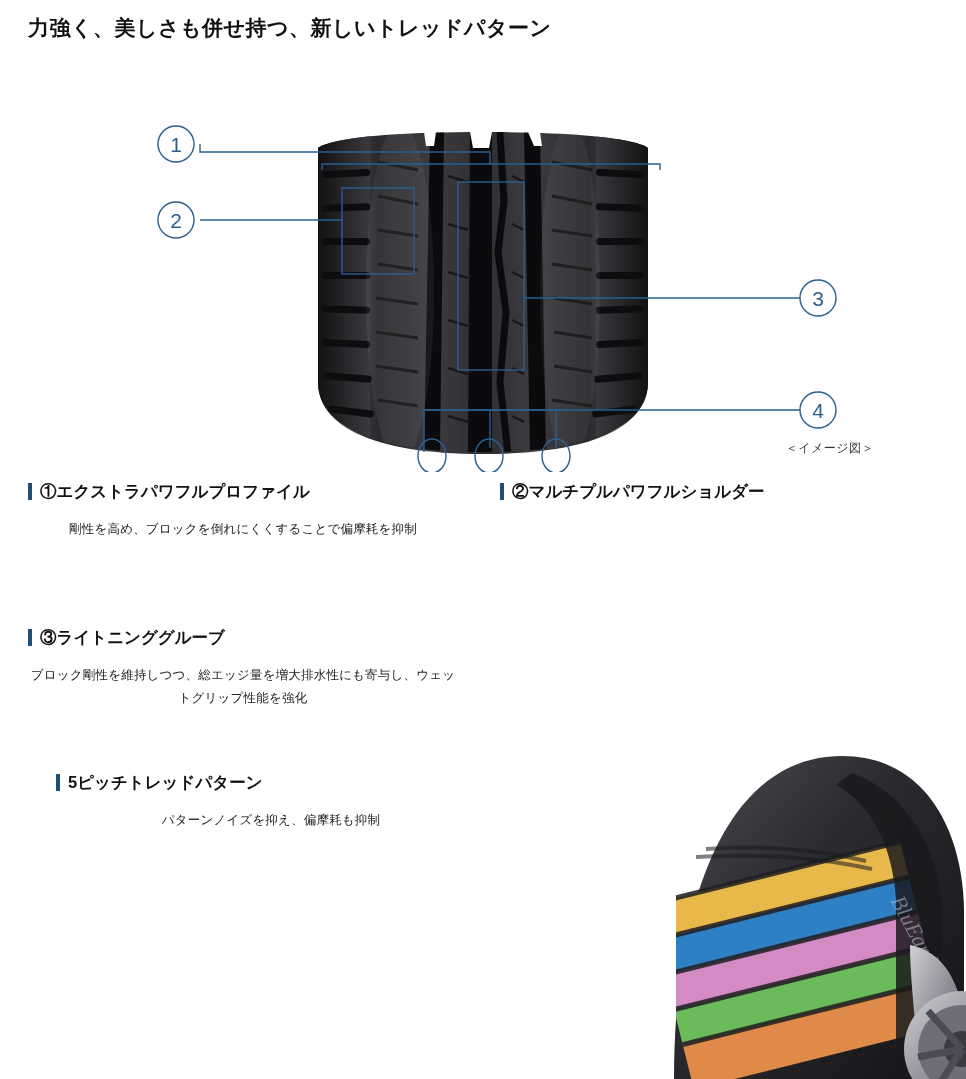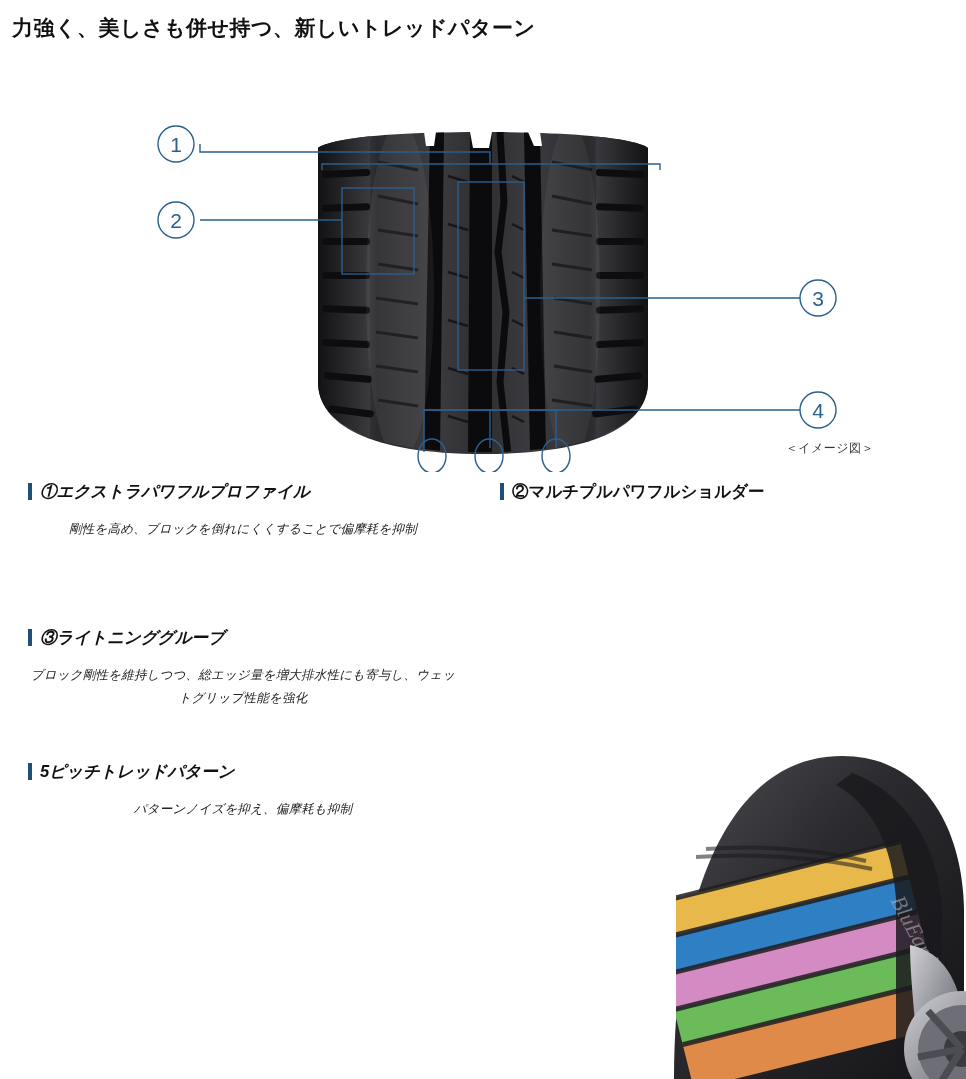--- a/index.html
+++ b/index.html
@@ -17,21 +17,21 @@
   }
   .page {
     position: relative;
     width: 966px;
     height: 1079px;
   }
 
   
   .main-title {
     position: absolute;
-    left: 12px;
+    left: 28px;
     top: 14px;
     font-size: 21px;
     font-weight: bold;
     letter-spacing: 0.5px;
     color: #111;
   }
 
   
   .diagram {
     position: absolute;
@@ -80,26 +80,26 @@
     background: #1f4e79;
   }
   .feat-body {
     margin-top: 16px;
     font-size: 12.5px;
     line-height: 1.85;
     color: #222;
     letter-spacing: 0.2px;
     text-align: center;
   }
-  .col-left { left: 28px; width: 430px; font-style: italic; }
+  .col-left { left: 28px; width: 430px; }
   .col-right { left: 500px; width: 450px; }
 
   .row1 { top: 0; }
   .row2 { top: 146px; }
-  .row3 { top: 280px; }
+  .row3 { top: 291px; margin-left: 28px; }
 
   
   .tire-photo {
     position: absolute;
     right: 0;
     bottom: 0;
     width: 300px;
     height: 330px;
   }
 </style>

